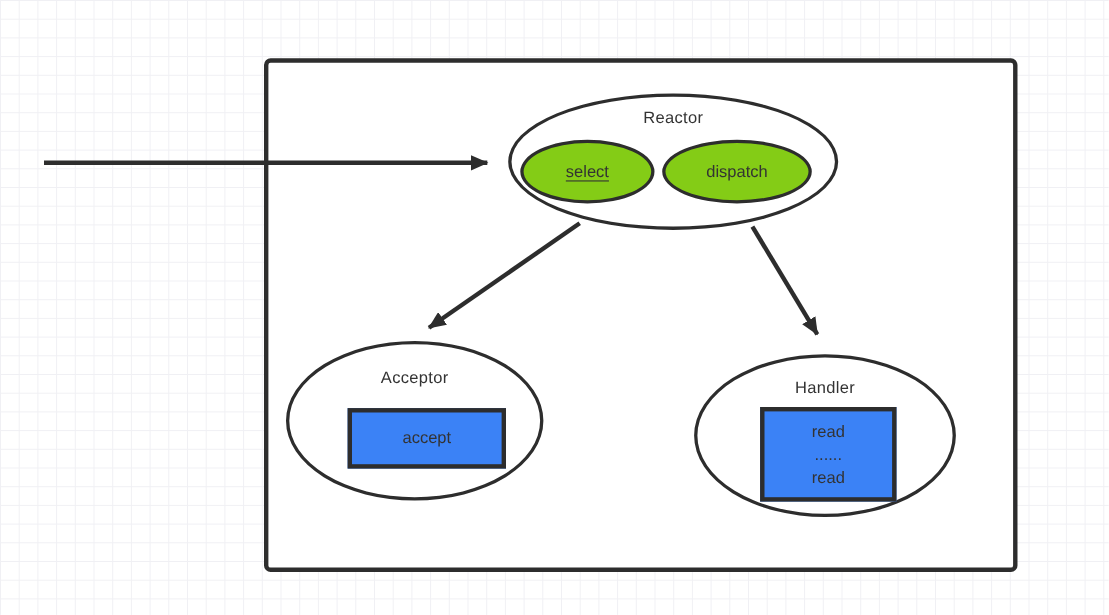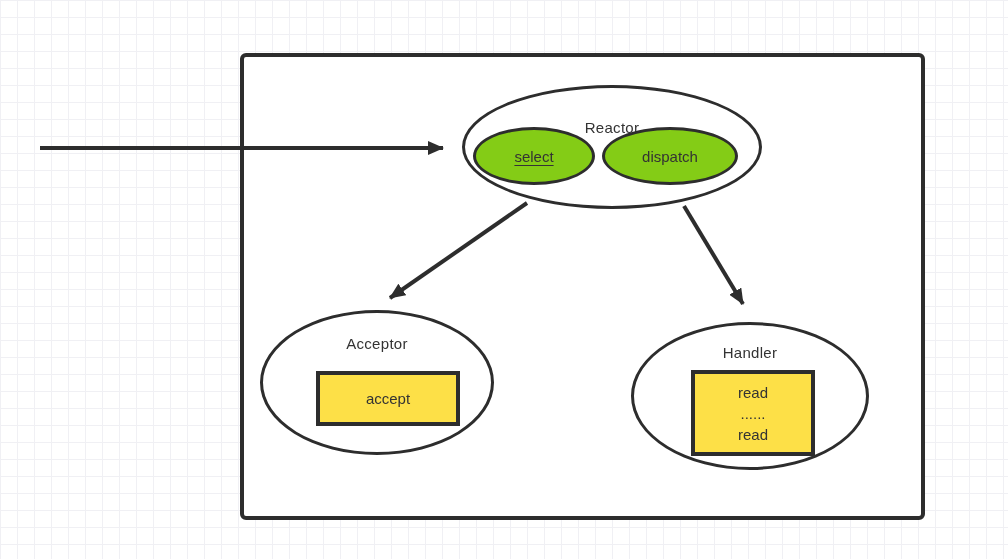--- a/index.html
+++ b/index.html
@@ -48,21 +48,21 @@
   .shape-title {
     position: absolute;
     width: 100%;
     text-align: center;
     font-size: 15px;
     color: #333333;
     letter-spacing: 0.3px;
   }
   
   .reactor { left: 462px; top: 85px; width: 300px; height: 124px; }
-  .reactor .shape-title { top: 11px; margin-top: 20px; }
+  .reactor .shape-title { top: 11px; }
   .sub-ellipse {
     position: absolute;
     border: 3px solid #2d2d2d;
     border-radius: 50%;
     background: #84cc16;
     box-sizing: border-box;
     display: flex;
     align-items: center;
     justify-content: center;
     font-size: 15px;
@@ -70,21 +70,21 @@
   }
   .select-ellipse   { left: 8px;  top: 39px; width: 122px; height: 58px; }
   .dispatch-ellipse { left: 137px; top: 39px; width: 136px; height: 58px; }
   .select-ellipse .label { text-decoration: underline; text-underline-offset: 3px; }
   
   .acceptor { left: 260px; top: 310px; width: 234px; height: 145px; }
   .acceptor .shape-title { top: 22px; }
   .inner-rect {
     position: absolute;
     border: 4px solid #2d2d2d;
-    background: #fde047;
+    background: #3b82f6;
     box-sizing: border-box;
     display: flex;
     flex-direction: column;
     align-items: center;
     justify-content: center;
     font-size: 15px;
     color: #333333;
   }
   .accept-box { left: 53px; top: 58px; width: 144px; height: 55px; }
   

